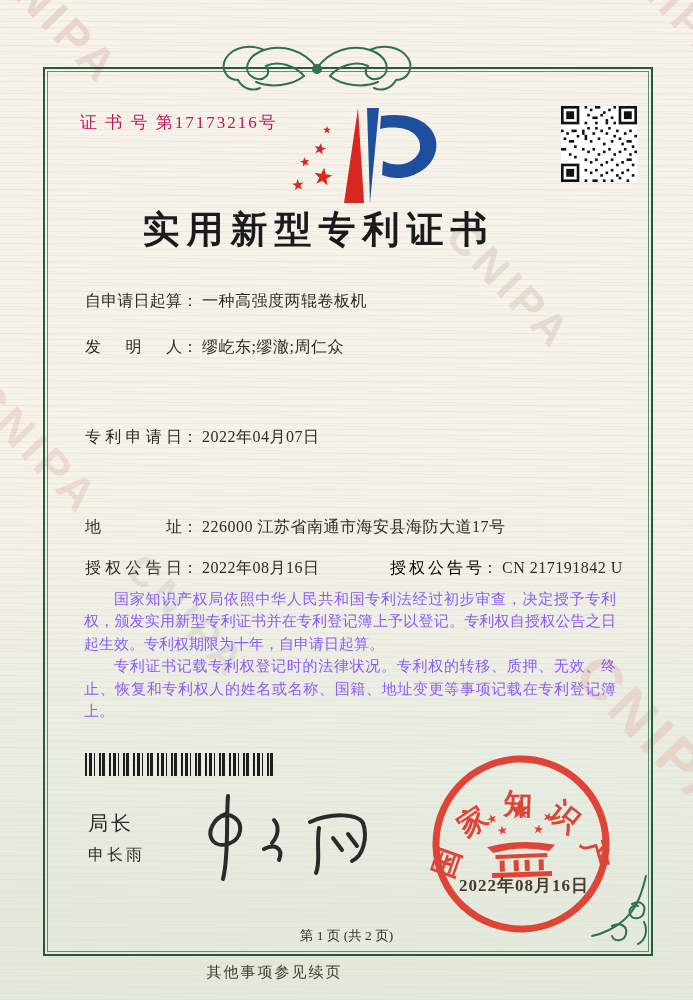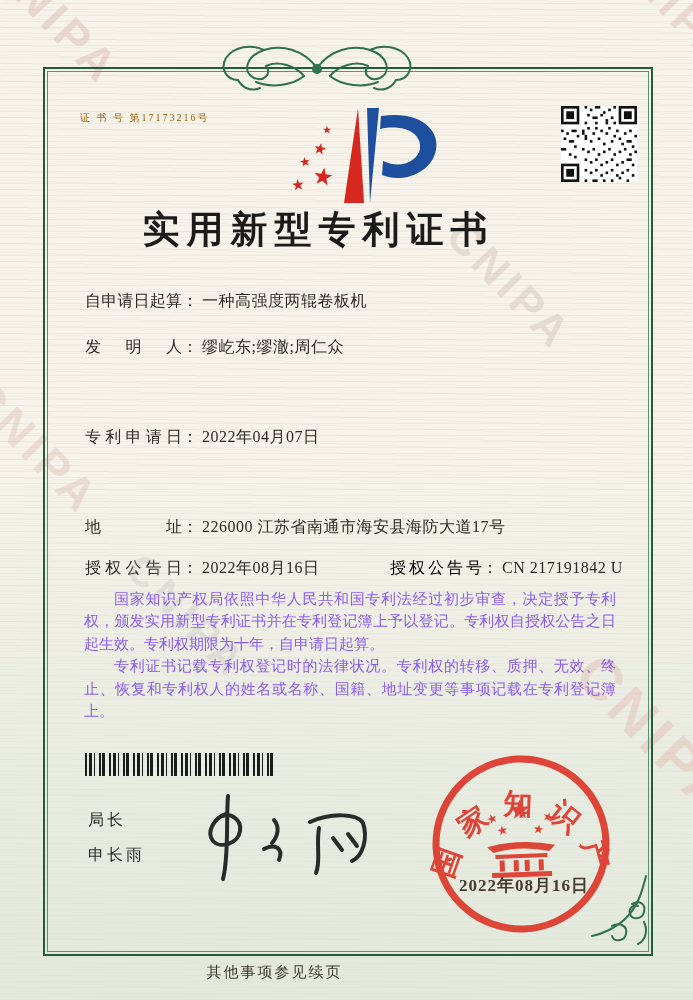--- a/index.html
+++ b/index.html
@@ -10,38 +10,38 @@
       linear-gradient(180deg, rgba(235,238,228,0) 45%, rgba(221,230,217,.55) 78%, rgba(214,226,211,.6) 100%),
       repeating-linear-gradient(0deg, rgba(150,175,155,.12) 0 1px, rgba(0,0,0,0) 1px 6px),
       repeating-linear-gradient(2deg, rgba(160,185,160,.08) 0 1px, rgba(0,0,0,0) 1px 9px);
     pointer-events:none;}
   .wm{position:absolute;font-family:"Liberation Sans",sans-serif;font-weight:bold;
       transform:rotate(46deg);letter-spacing:5px;pointer-events:none;z-index:1;}
   .frame{position:absolute;left:43px;top:67px;width:606px;height:885px;
       border:2.5px solid #235c3b;z-index:2;}
   .frame::after{content:"";position:absolute;inset:2px;border:1px solid #5d8f72;}
   .abs{position:absolute;z-index:3;}
-  .cert-no{left:80px;top:111px;font-size:10px;color:#a16207;letter-spacing:2px;}
+  .cert-no{left:80px;top:111px;font-size:17px;color:#be185d;letter-spacing:2px;}
   .title{left:0;width:583px;top:205px;text-align:center;font-size:37px;font-weight:600;
       color:#1b1b1b;letter-spacing:7px;padding-left:27px;}
   .frow{position:absolute;left:85px;width:545px;font-size:16px;color:#2e2a26;white-space:nowrap;}
   .flabel{display:inline-block;width:97px;text-align:justify;text-align-last:justify;
       vertical-align:top;color:#2e2a26;}
   .flabel2{display:inline-block;width:92px;text-align:justify;text-align-last:justify;
       vertical-align:top;color:#000000;margin-left:26px;}
   .fvalue{letter-spacing:.5px;}
   .fv1{display:inline-block;min-width:158px;}
   .paras{left:84px;top:588px;width:532px;font-size:15px;line-height:22.4px;color:#8b5cf6;
       text-align:justify;}
   .paras p{margin:0;text-indent:2em;}
   .barcode{left:85px;top:753px;width:188px;height:23px;
       background:repeating-linear-gradient(90deg,#1c1c1c 0 2px,rgba(0,0,0,0) 2px 4px,
       #1c1c1c 4px 7px,rgba(0,0,0,0) 7px 9px,#1c1c1c 9px 10px,rgba(0,0,0,0) 10px 14px,
       #1c1c1c 14px 16px,rgba(0,0,0,0) 16px 17px,#1c1c1c 17px 20px,rgba(0,0,0,0) 20px 24px);}
-  .director-title{left:88px;top:810px;font-size:16px;color:#2b2b2b;letter-spacing:3px;}
+  .director-title{left:88px;top:810px;font-size:20px;color:#2b2b2b;letter-spacing:3px;}
   .director-name{left:88px;top:845px;font-size:16px;color:#2b2b2b;letter-spacing:3px;}
   .seal-date{left:433px;top:874px;width:182px;text-align:center;font-size:17px;
       font-weight:600;color:#473a30;letter-spacing:1px;z-index:5;}
   .page-info{left:0;width:693px;top:927px;text-align:center;font-size:13.5px;color:#33302b;}
   .footer-note{left:0;width:549px;top:963px;text-align:center;font-size:15px;
       color:#403a31;letter-spacing:2px;}
   svg{display:block;}
   .seal-svg{z-index:4;}
 </style>
 </head>
@@ -270,16 +270,17 @@
         <rect x="86" y="110" width="5" height="11"></rect>
         <rect x="97" y="110" width="5" height="11"></rect>
         <rect x="111" y="110" width="5" height="11"></rect>
         <rect x="64" y="122" width="60" height="5"></rect>
       </g>
     </g>
   </svg>
 
   <div class="abs seal-date">2022年08月16日</div>
 
+  <div class="abs page-info">第 1 页 (共 2 页)</div>
 
   <div class="abs footer-note">其他事项参见续页</div>
 
 </div>
 
 </body></html>

